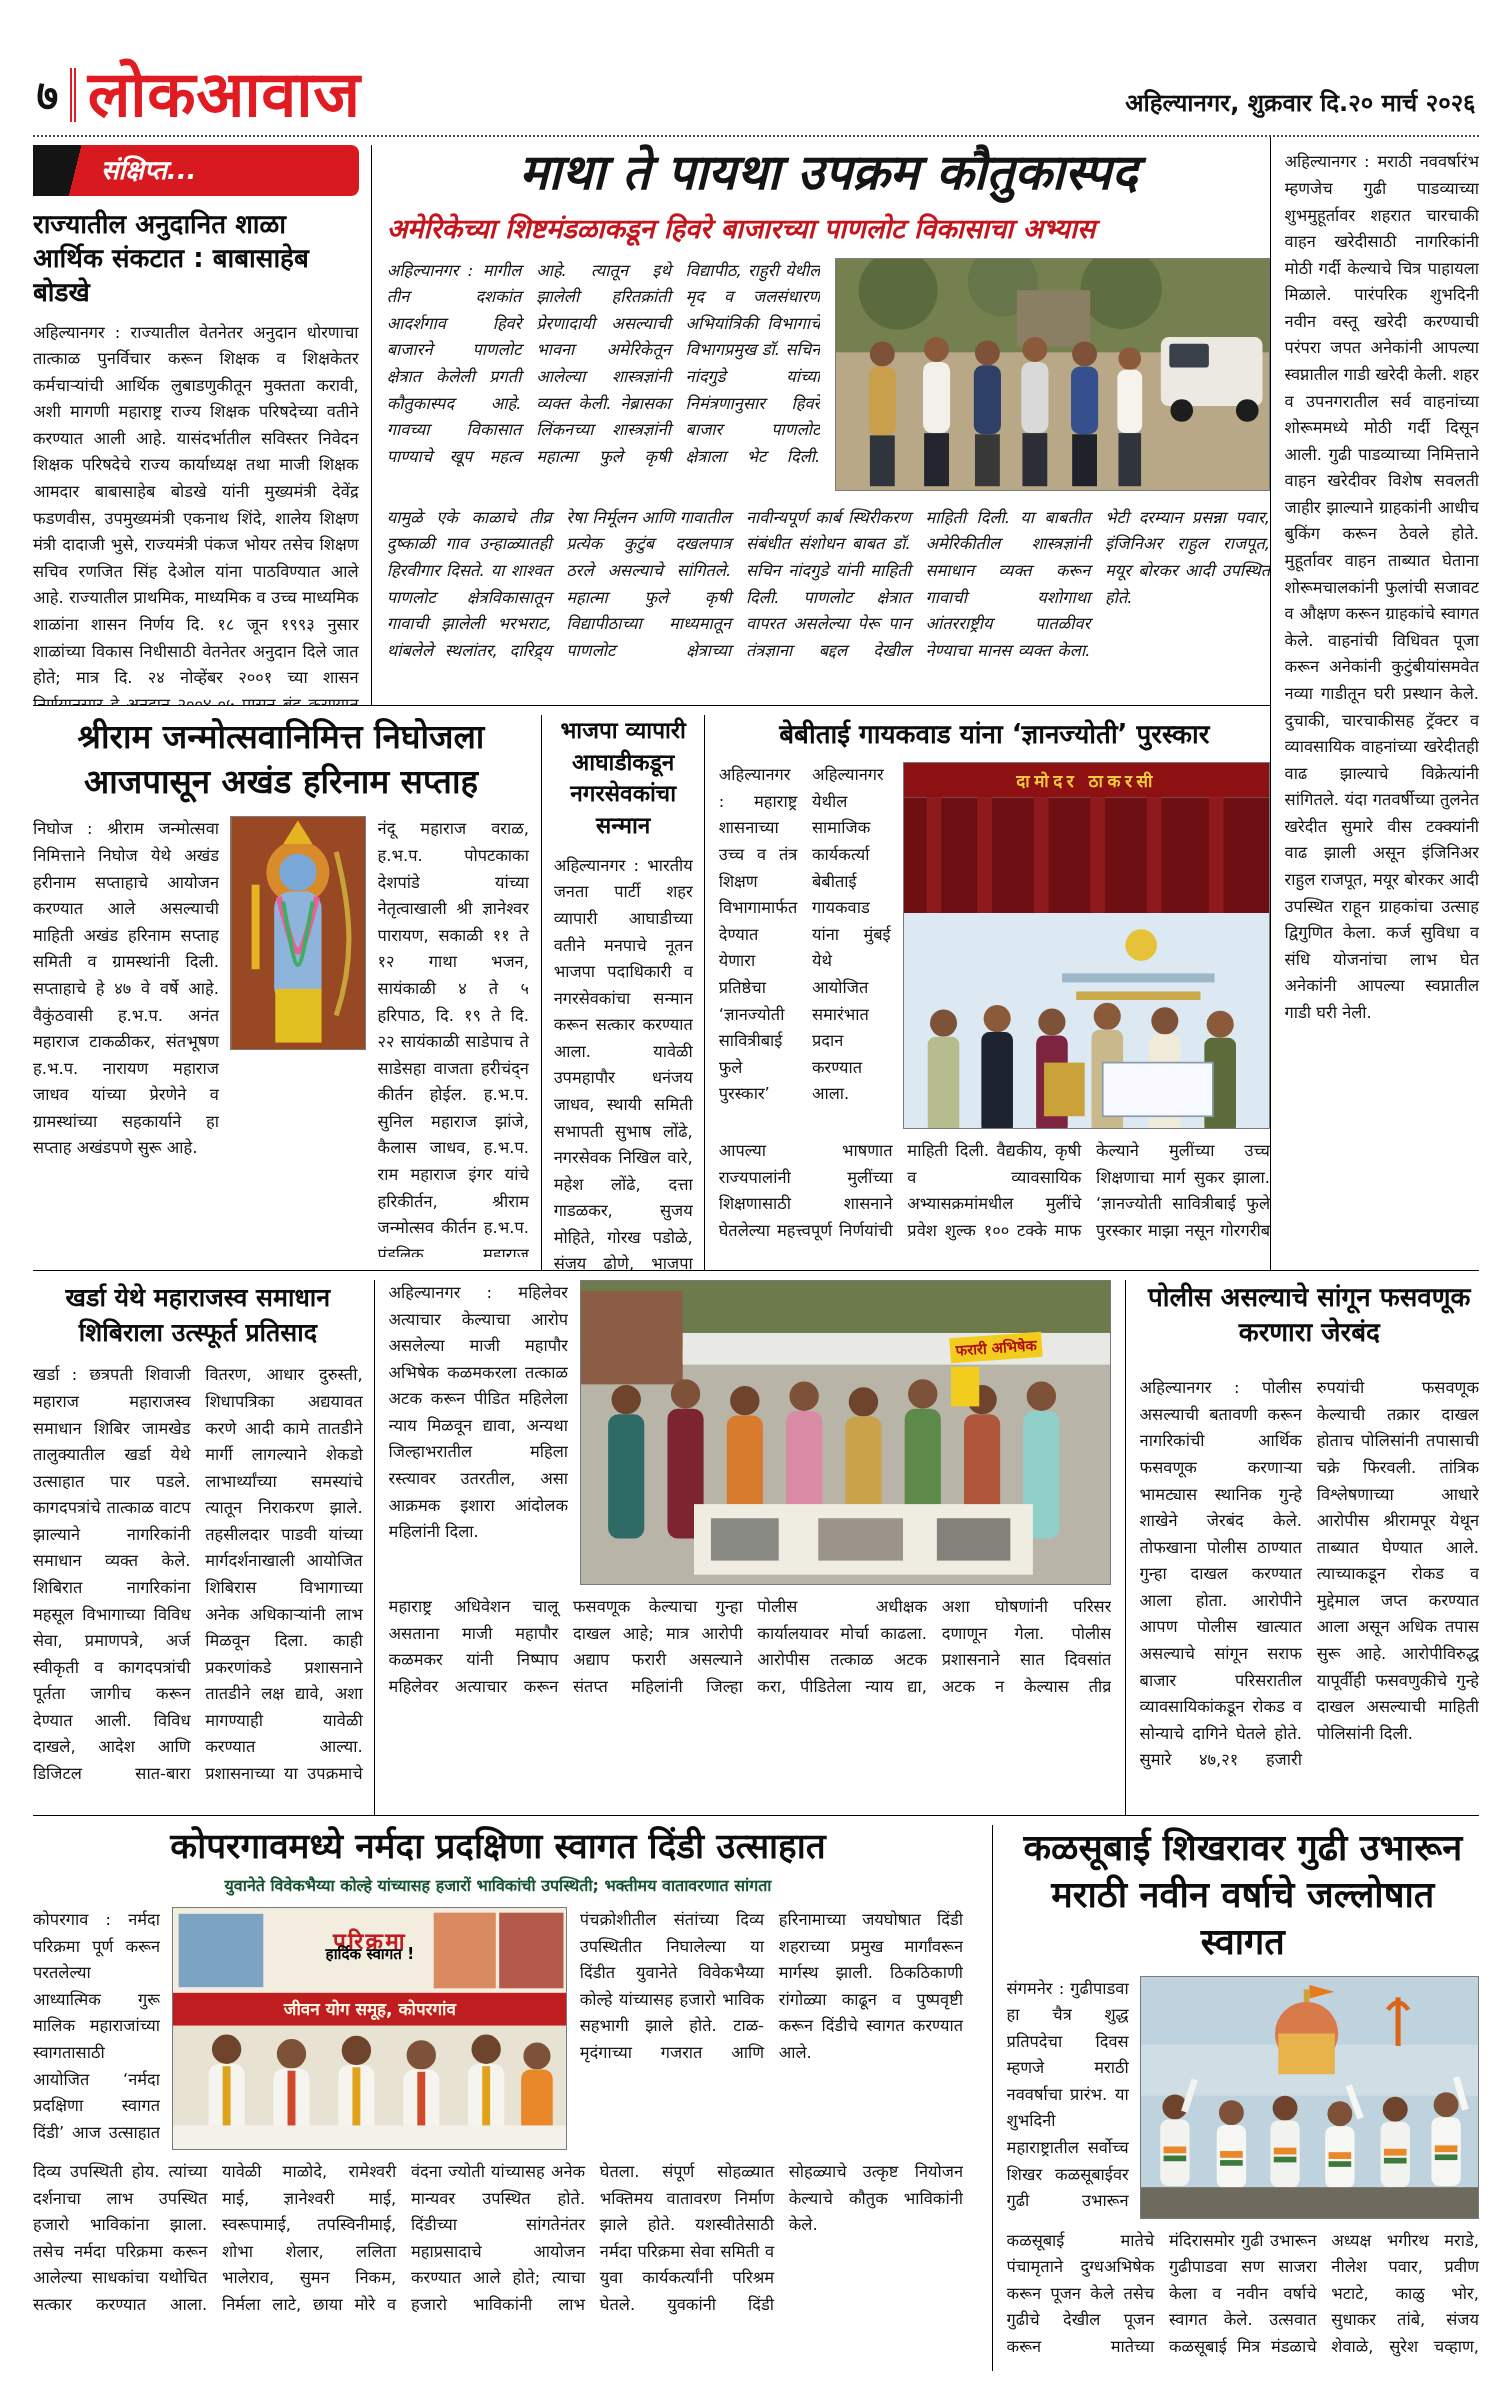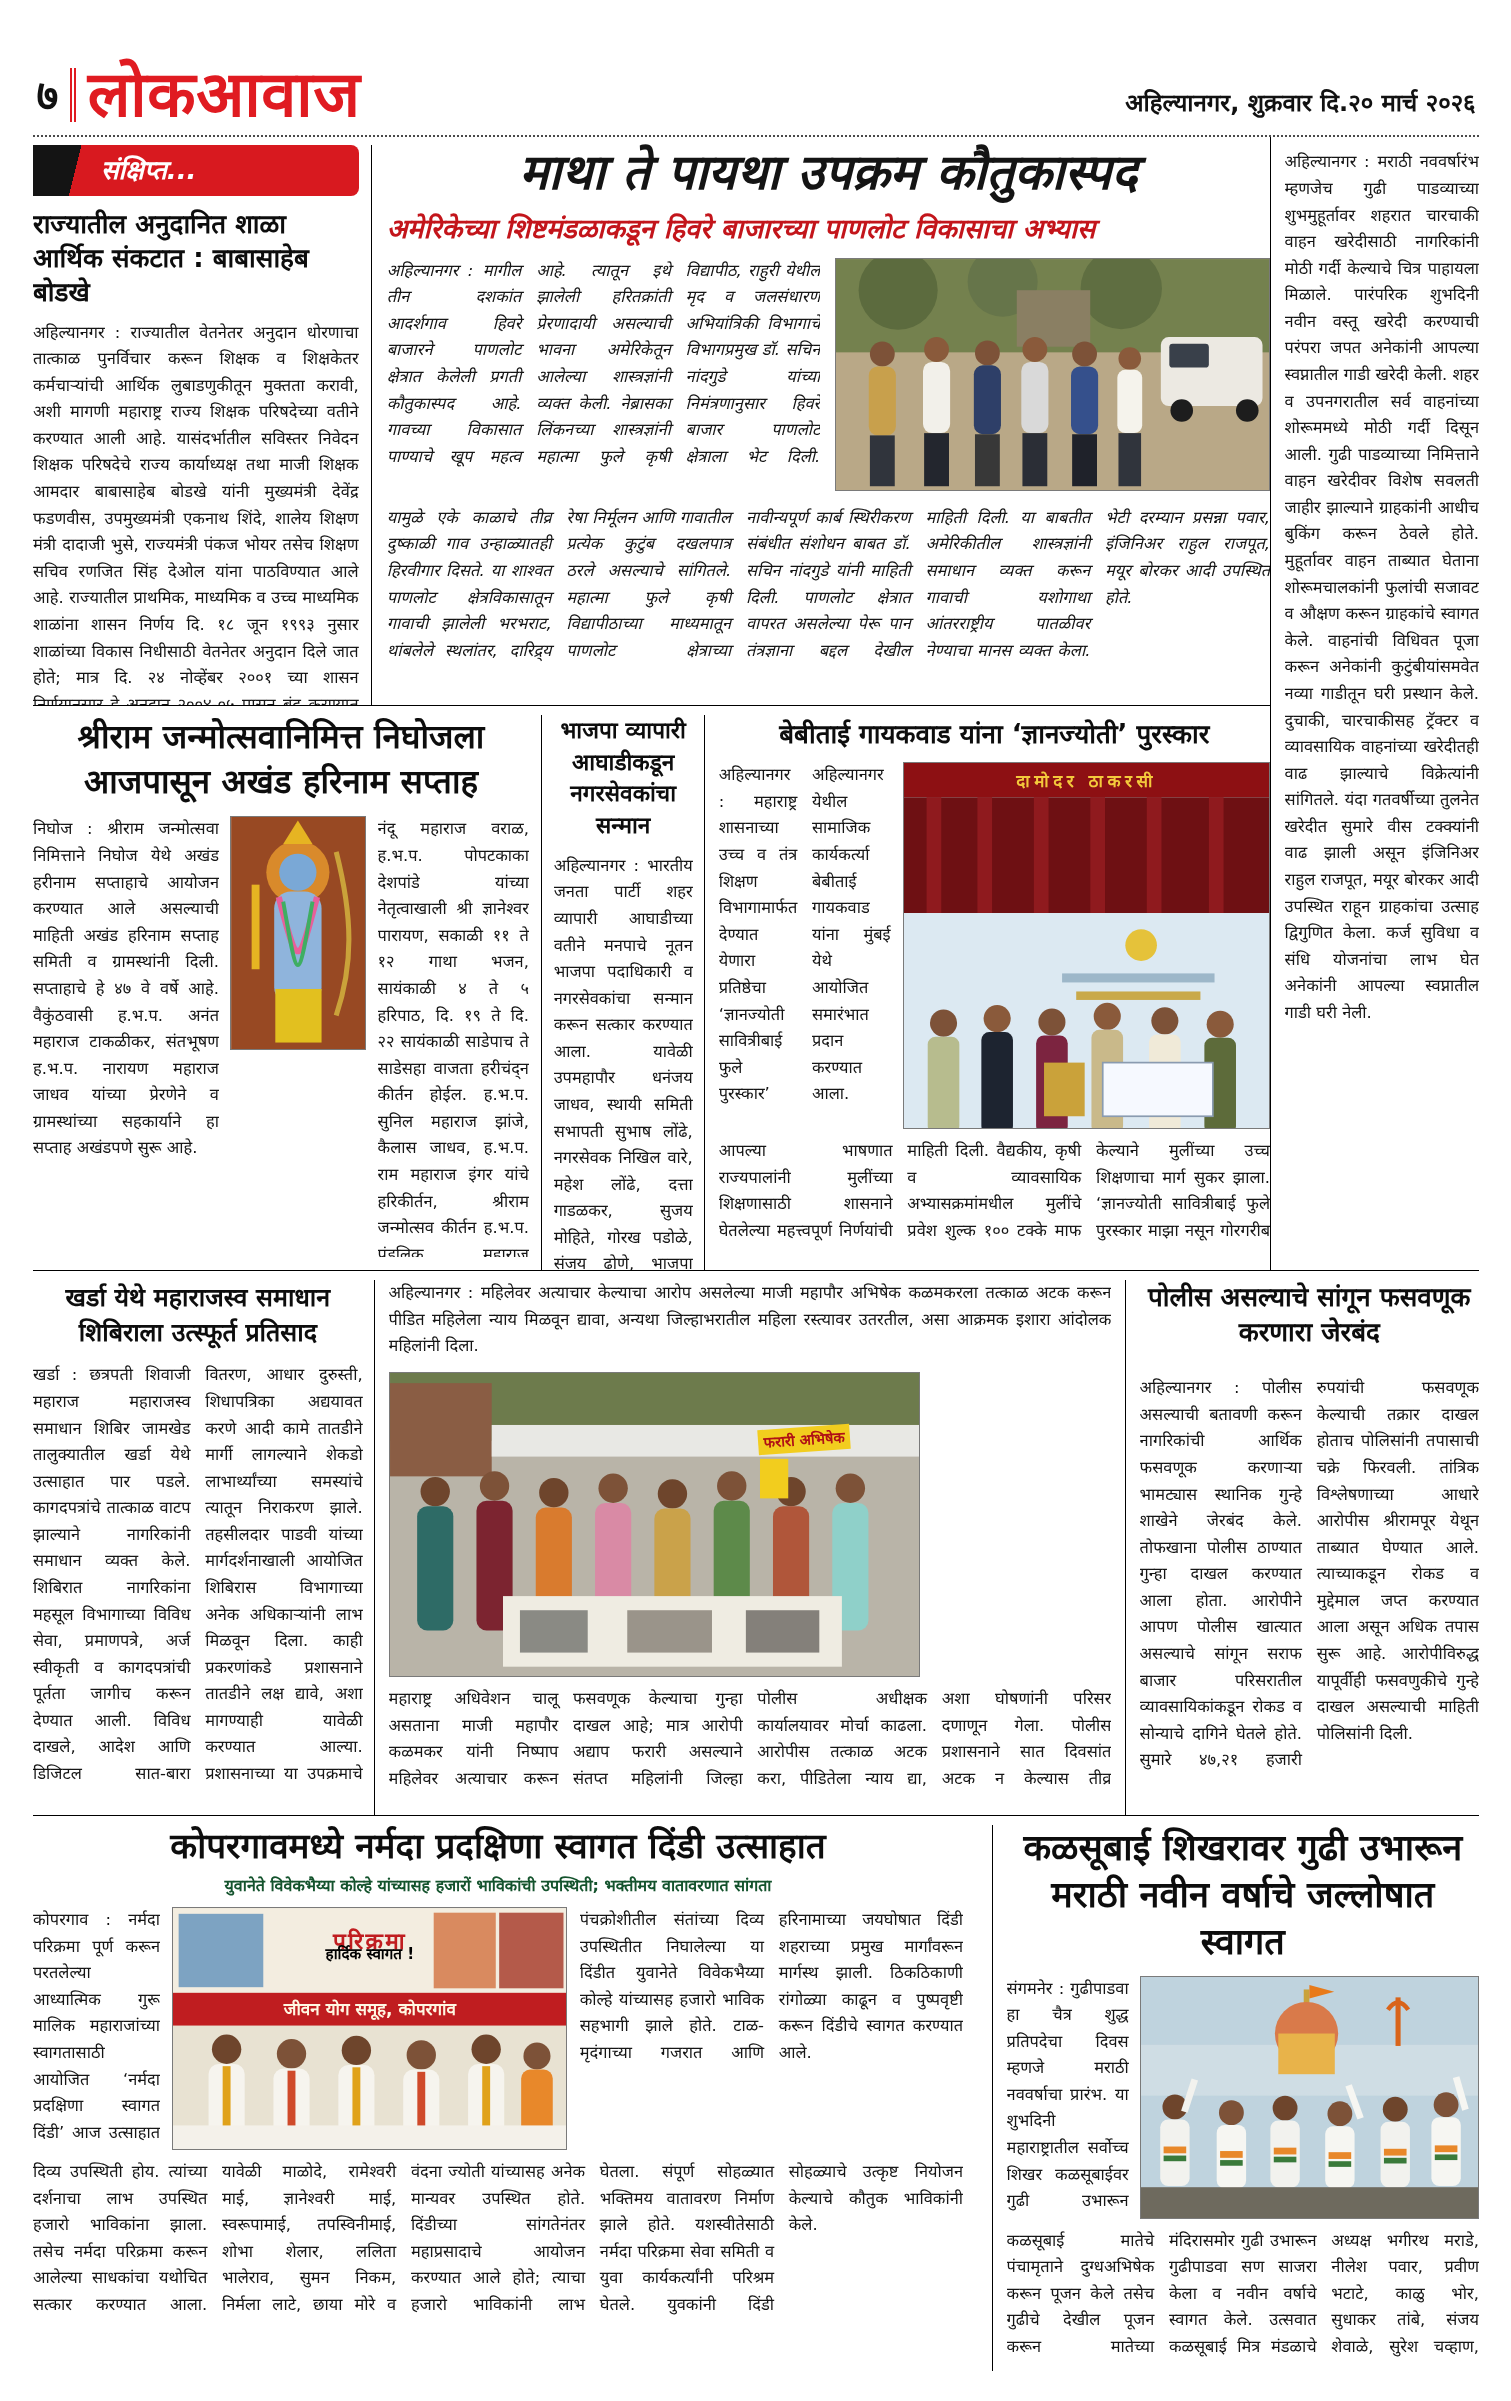--- a/index.html
+++ b/index.html
@@ -81,21 +81,21 @@
     text-align:center; padding:5.6px 0; letter-spacing:4.5px;
   }
 
   
   .band3 { display:flex; height:545px; overflow:hidden; border-top:1.1px solid #000; padding-top:9px; }
   .kharda { width:342px; border-right:0.6px solid #000; padding-right:11.3px; }
   .kharda-head { font-size:25px; line-height:1.4; margin-bottom:12.4px; }
   .kharda-body { height:446px; }
   .kalamkar { flex:1; padding:0 13.6px; border-right:0.6px solid #000; }
   .kal-head { font-size:36px; line-height:1.2; margin-bottom:11.3px; }
-  .kal-top { display:flex; gap:12.4px;flex-direction:column; }
+  .kal-top { display:flex; gap:12.4px; }
   .kal-top .body-text { flex:1; height:305px; }
   .kal-bottom { margin-top:9px; height:130px; }
   .police { width:353px; padding-left:13.6px; }
   .police-head { font-size:26px; line-height:1.35; margin-bottom:25px; }
   .police-body { height:429px; }
   .photo-tag {
     position:absolute; top:54px; right:68px; background:#f2cd1e; color:#b01016;
     font-size:14.7px; font-weight:800; padding:2.3px 5.6px; transform:rotate(-4deg);
   }
 

